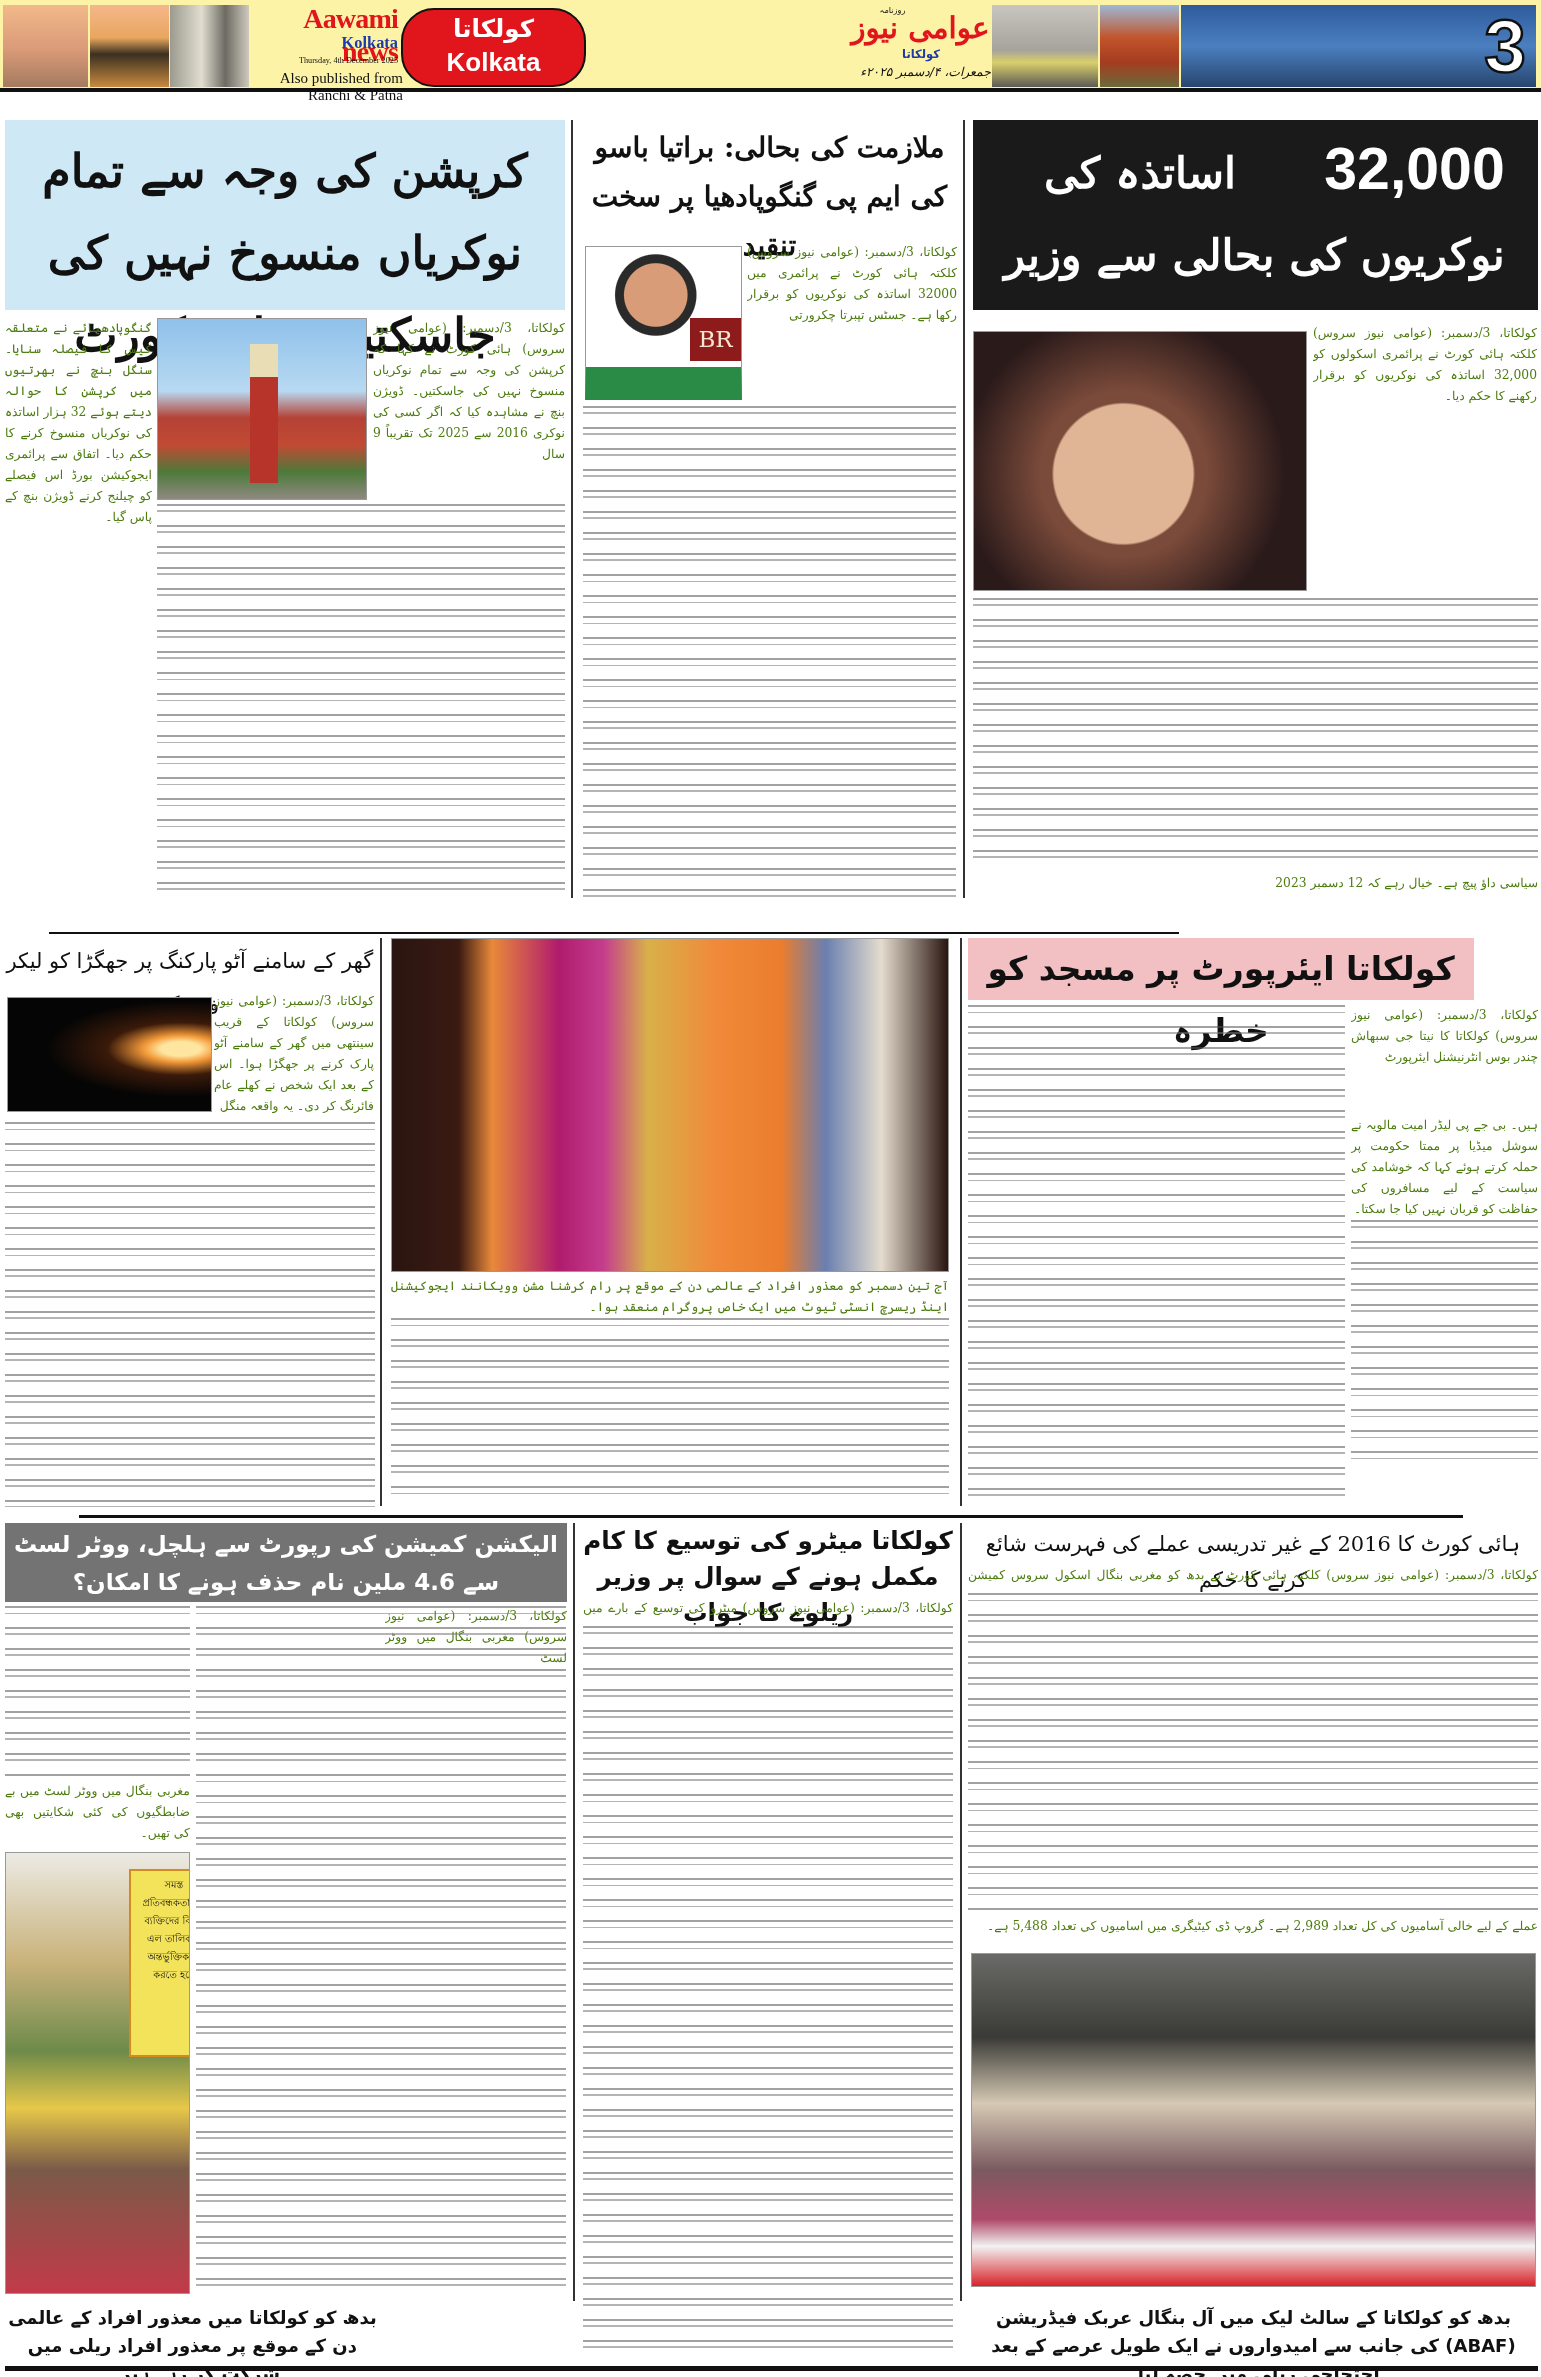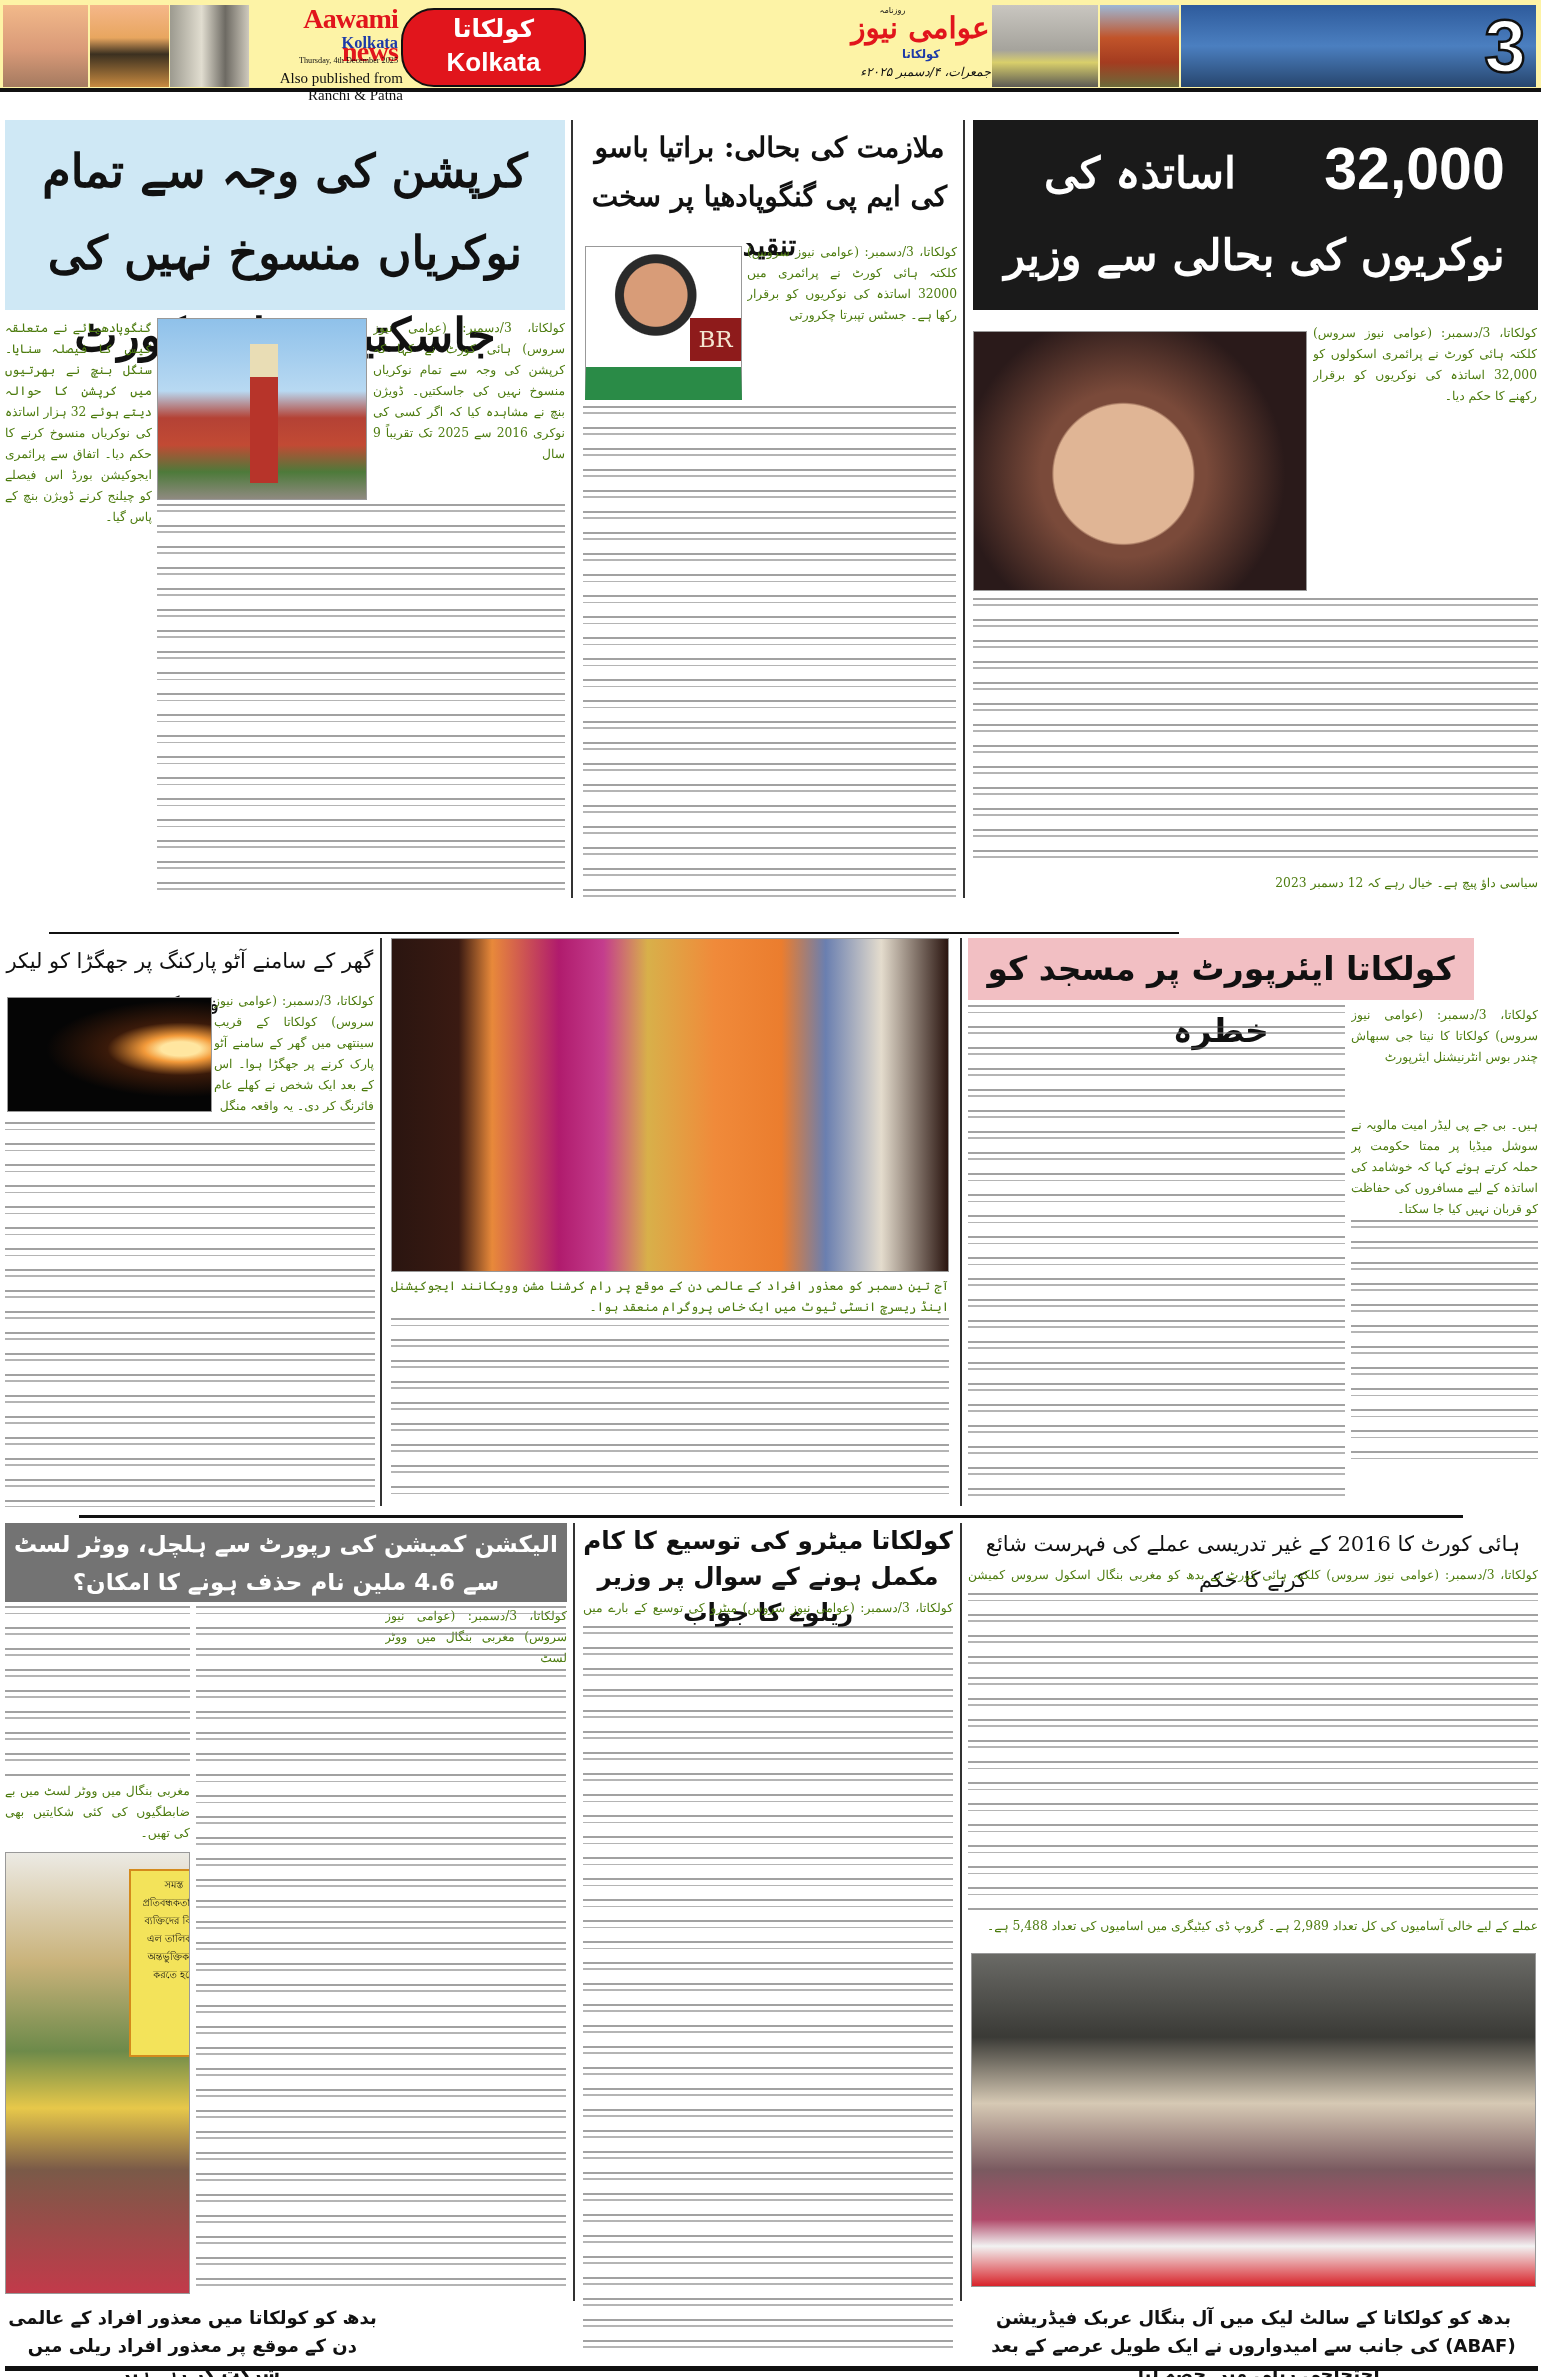--- a/index.html
+++ b/index.html
@@ -112,21 +112,21 @@
 <div class="abs" style="left:968px;top:938px;width:506px;height:62px;background:#f2bfc3">
   <div class="headline-ur" style="font-size:33px;line-height:62px;font-family:'DejaVu Sans',sans-serif">کولکاتا ایئرپورٹ پر مسجد کو خطرہ</div>
 </div>
 <div class="abs col-text" style="left:1351px;top:1005px;width:187px;height:106px">
   <span>کولکاتا، 3/دسمبر: (عوامی نیوز سروس) کولکاتا کا نیتا جی سبھاش چندر بوس انٹرنیشنل ایئرپورٹ</span>
 </div>
 <div class="abs col-text" style="left:968px;top:1005px;width:377px;height:499px">
   <span class="filler"></span>
 </div>
 <div class="abs col-text" style="left:1351px;top:1115px;width:187px;height:390px">
-  <span>ہیں۔ بی جے پی لیڈر امیت مالویہ نے سوشل میڈیا پر ممتا حکومت پر حملہ کرتے ہوئے کہا کہ خوشامد کی اساتذہ کے لیے مسافروں کی حفاظت کو قربان نہیں کیا جا سکتا۔</span>
+  <span>ہیں۔ بی جے پی لیڈر امیت مالویہ نے سوشل میڈیا پر ممتا حکومت پر حملہ کرتے ہوئے کہا کہ خوشامد کی سیاست کے لیے مسافروں کی حفاظت کو قربان نہیں کیا جا سکتا۔</span>
   <span class="filler" style="height:246px"></span>
 </div>
 
 <div class="abs rule" style="left:79px;top:1515px;width:1384px;height:2.5px"></div>
 
 <div class="abs" style="left:4.9px;top:1523px;width:562px;height:79px;background:#737373">
   <div class="headline-ur" style="font-size:23px;line-height:38px;color:#fff;font-family:'DejaVu Sans',sans-serif;padding:1.6px 8.2px">الیکشن کمیشن کی رپورٹ سے ہلچل، ووٹر لسٹ سے 4.6 ملین نام حذف ہونے کا امکان؟</div>
 </div>
 <div class="abs col-text" style="left:4.9px;top:1606px;width:185px;height:246px">
   <span class="filler" style="height:175px"></span>

